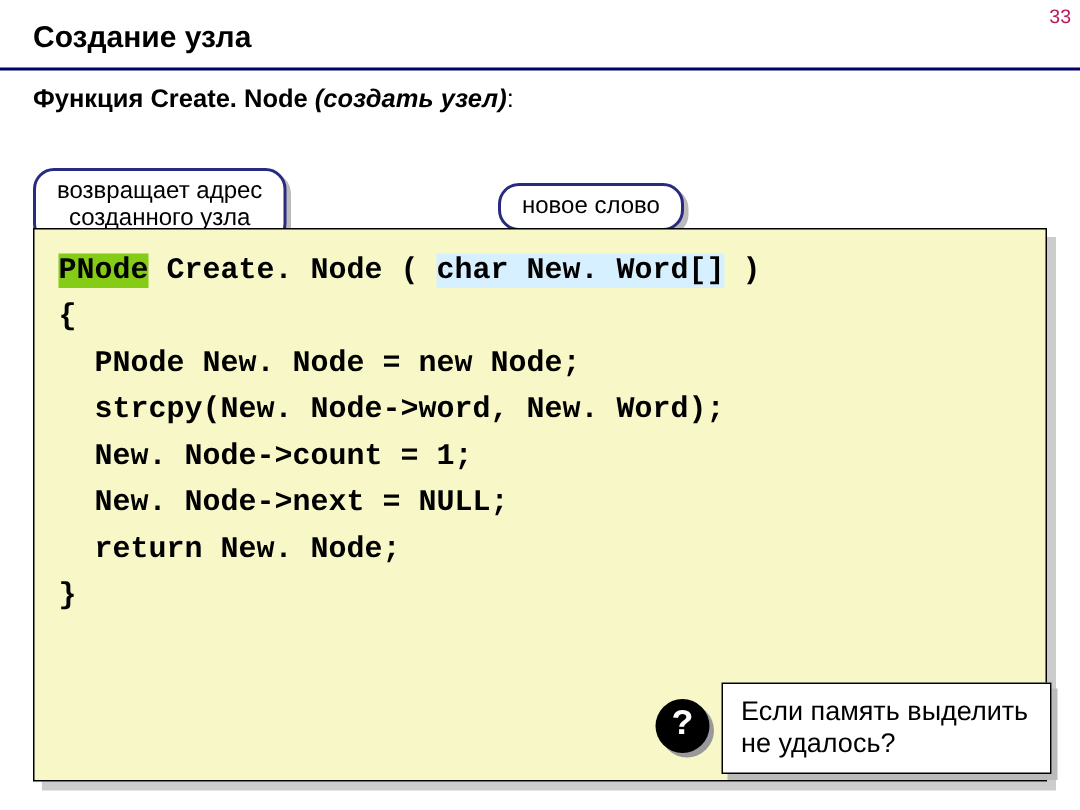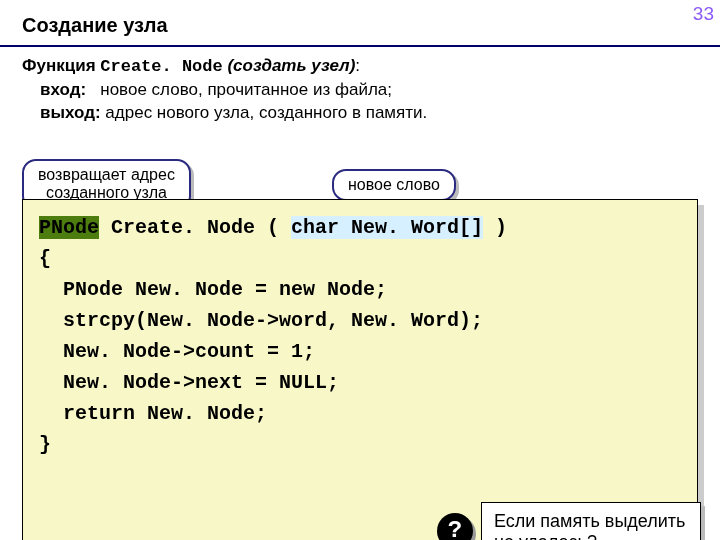--- a/index.html
+++ b/index.html
@@ -9,41 +9,41 @@
     height: 540px;
     font-family: Arial, Helvetica, sans-serif;
     background: #fff;
     position: relative;
     overflow: hidden;
   }
   .page-num {
     position: absolute;
     top: 3px;
     right: 6px;
-    font-size: 19px;
-    color: #8b5cf6;
+    font-size: 13px;
+    color: #be185d;
   }
   .title {
     font-size: 20px;
     font-weight: bold;
     padding: 14px 0 8px 22px;
     color: #000;
   }
   .divider {
     height: 2px;
     background: #006;
     margin: 0 0 8px 0;
   }
   .desc {
     padding: 0 22px 10px 22px;
     font-size: 17px;
     line-height: 1.35;
   }
   .desc .func-label { font-weight: bold; }
-  .desc .func-name  { font-family: Liberation Mono, monospace; font-weight: bold; }
+  .desc .func-name  { font-family: Liberation Sans, sans-serif; font-weight: bold; }
   .desc .func-hint  { font-weight: bold; font-style: italic; }
   .desc .io-block   { padding-left: 18px; }
   .desc .io-label   { font-weight: bold; }
   .callout-row {
     position: relative;
     height: 60px;
     margin: 0 22px 4px 22px;
   }
   .callout {
     position: absolute;
@@ -75,21 +75,21 @@
     border: 1.5px solid #000;
     padding: 12px 16px 14px 16px;
     font-family: "Courier New", monospace;
     font-size: 20px;
     font-weight: bold;
     line-height: 1.55;
     z-index: 1;
     white-space: pre;
   }
   .code-box .ret {
-    background: #4d7c0f;
+    background: #84cc16;
   }
   .code-box .arg {
     background: #d7f0ff;
     text-align: right;
   }
   .note-badge {
     position: absolute;
     right: 224px;
     bottom: 18px;
     width: 36px;
@@ -129,30 +129,20 @@
 
 <div class="title">Создание узла</div>
 <div class="divider"></div>
 
 <div class="desc">
   <div>
     <span class="func-label">Функция</span>
     <span class="func-name">Create. Node</span>
     <span class="func-hint">(создать узел)</span><span>:</span>
   </div>
-  <div class="io-block">
-    <div>
-      <span class="io-label">вход:</span>
-      &nbsp;&nbsp;<span>новое слово, прочитанное из файла;</span>
-    </div>
-    <div>
-      <span class="io-label">выход:</span>
-      <span>адрес нового узла, созданного в памяти.</span>
-    </div>
-  </div>
 </div>
 
 <div class="callout-row">
   <div class="callout left">
     <div>возвращает адрес</div>
     <div>созданного узла</div>
   </div>
   <div class="callout right">новое слово</div>
 </div>
 

